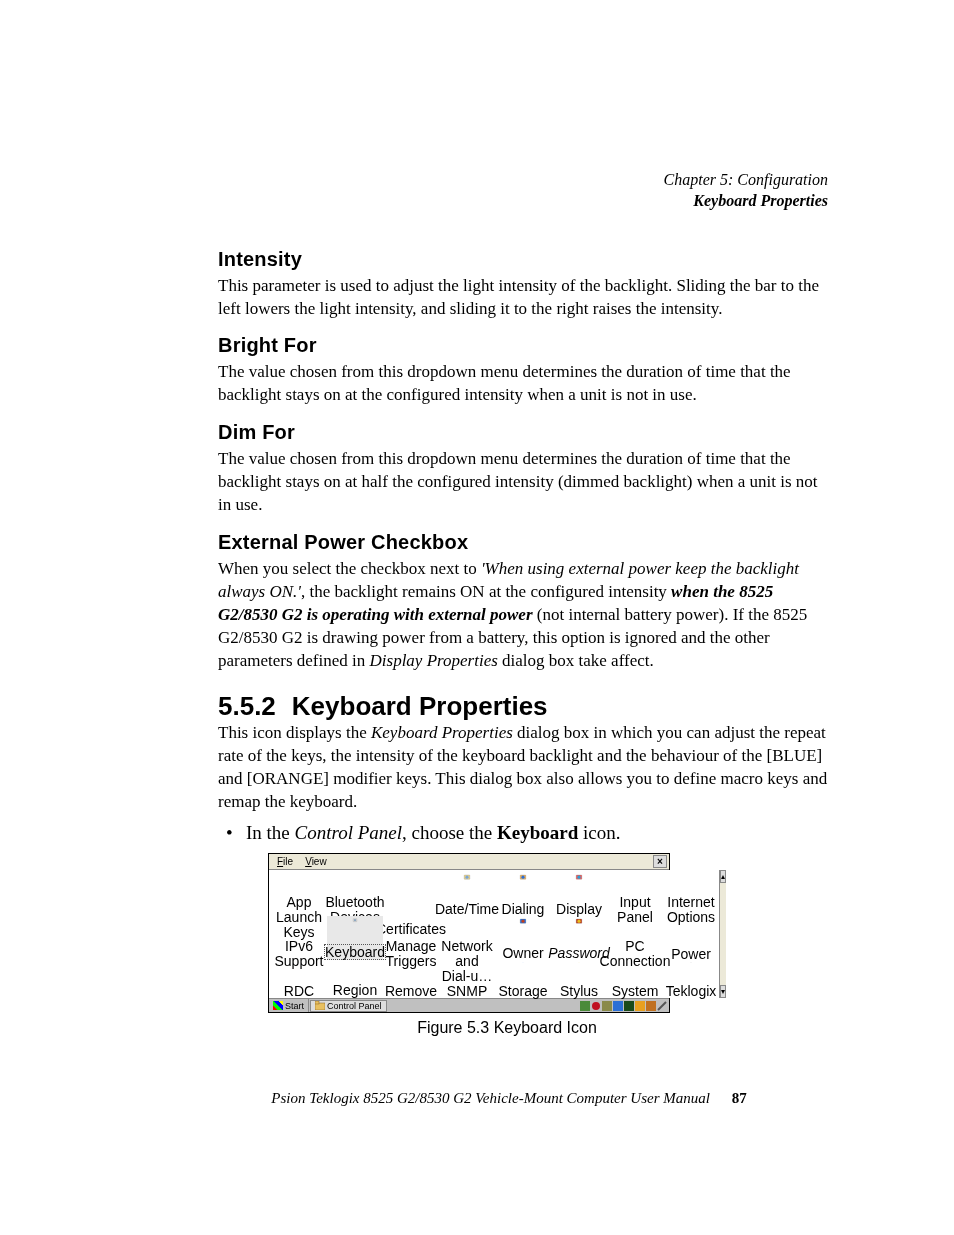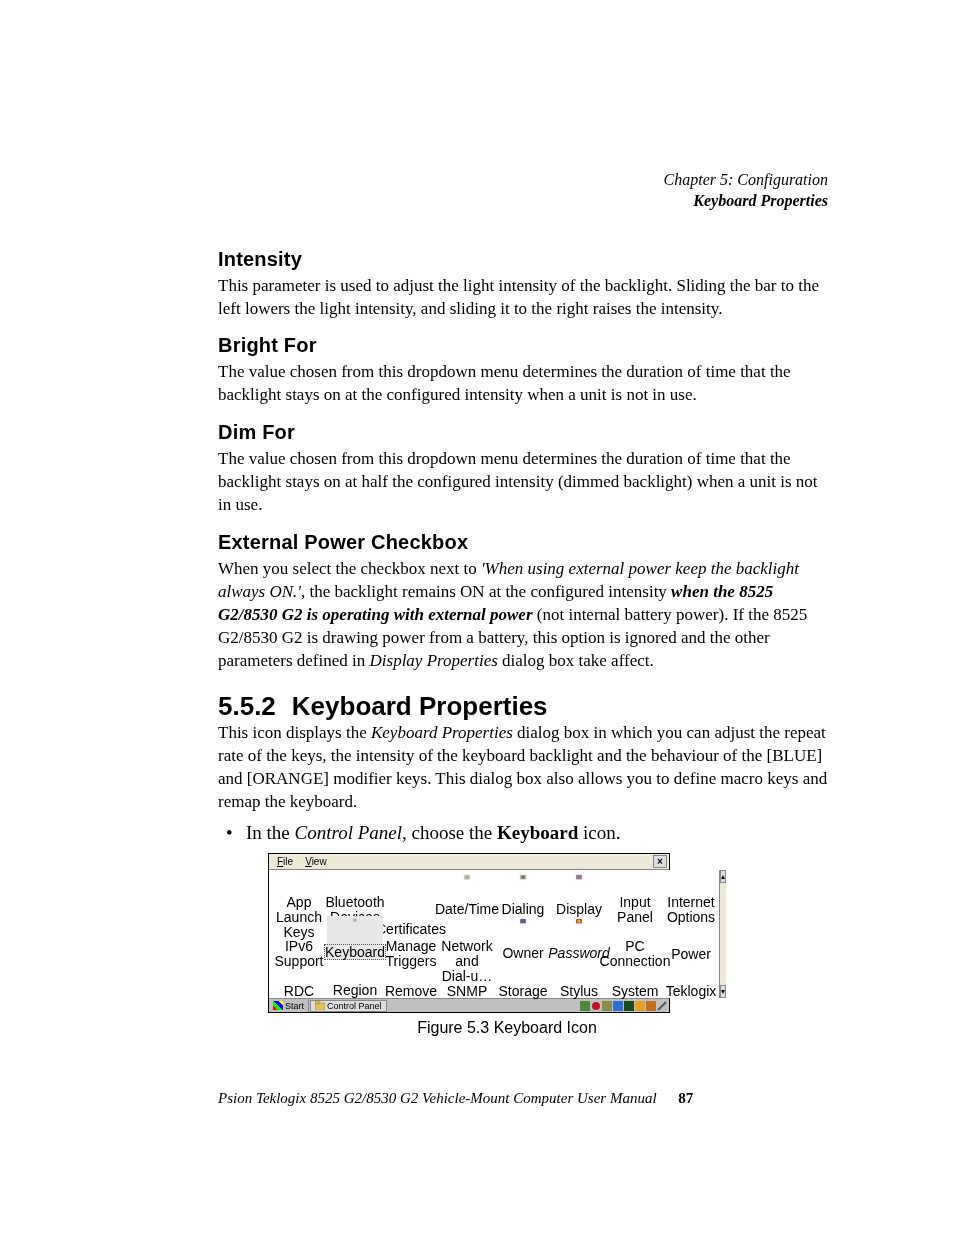--- a/index.html
+++ b/index.html
@@ -196,24 +196,24 @@
   .fig-caption {
     font-family: "Trebuchet MS", "Arial Narrow", Arial, sans-serif;
     font-size: 16px;
     text-align: center;
     margin-top: 6px;
     margin-left: 50px;
     width: 478px;
   }
   .footer {
     position: absolute;
-    left: 218px;
+    left: 204px;
     width: 610px;
     top: 1090px;
-    text-align: left;
+    text-align: center;
     font-style: italic;
     font-size: 15px;
   }
   .footer .pn {
     font-weight: bold;
     margin-left: 18px;
     font-style: normal;
   }
   
   svg { display: block; }

